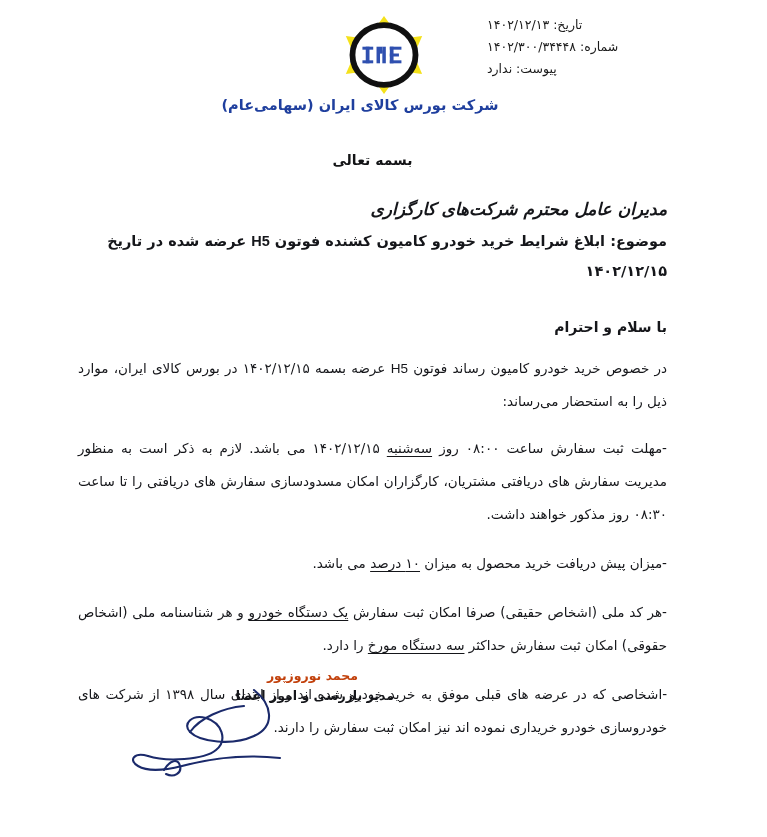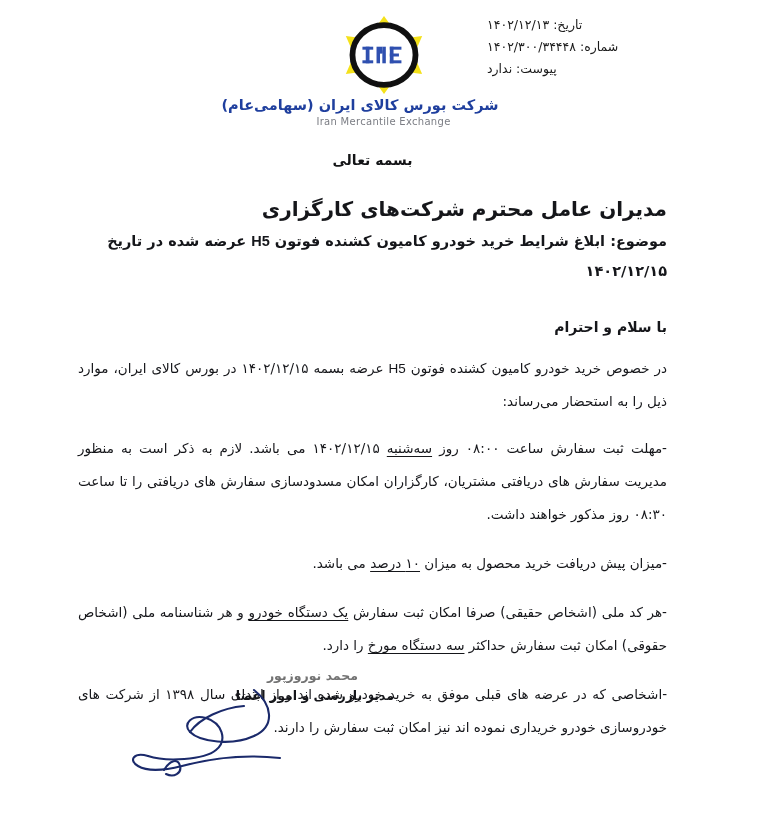--- a/index.html
+++ b/index.html
@@ -92,24 +92,25 @@
 
   .basmala {
     text-align: center;
     font-size: 14px;
     font-weight: bold;
     margin: 16px 0 26px 0;
     color: #131416;
   }
 
   .addressee {
-    font-size: 20px;
+    font-size: 17px;
     font-weight: bold;
     line-height: 30px;
     margin: 0 0 2px 0;
+    font-style: italic;
   }
   .subject {
     font-size: 14.5px;
     font-weight: bold;
     text-align: right;
     line-height: 30px;
     margin: 0 0 4px 0;
   }
   .subject .lat { font-family: "Liberation Sans", sans-serif; }
 
@@ -141,21 +142,21 @@
     width: 300px;
     height: 120px;
     direction: rtl;
   }
   .sig-name {
     position: absolute;
     top: 0;
     right: 38px;
     font-size: 12.5px;
     font-weight: bold;
-    color: #737373;
+    color: #c2410c;
     white-space: nowrap;
   }
   .sig-title {
     position: absolute;
     top: 20px;
     right: 2px;
     font-size: 12.5px;
     font-weight: bold;
     color: #15161a;
     white-space: nowrap;
@@ -216,42 +217,41 @@
             <polygon points="45.2,37 48,37 48,45 45.2,45"></polygon>
             <rect x="45.2" y="41.5" width="3" height="3.6"></rect>
             <rect x="57" y="37" width="4.5" height="20"></rect>
             <rect x="57" y="37" width="14" height="3.6"></rect>
             <rect x="57" y="45.2" width="11" height="3.6"></rect>
             <rect x="57" y="53.4" width="14" height="3.6"></rect>
           </g>
         </svg>
       </div>
       <div class="logo-fa">شرکت بورس کالای ایران (سهامی‌عام)</div>
-      <div class="logo-en">Iran Mercantile Exchange</div>
     </div>
   </div>
 
   <div class="content">
 
     <div class="basmala">بسمه تعالی</div>
 
     <div class="addressee">مدیران عامل محترم شرکت‌های کارگزاری</div>
 
     <div class="subject">
       <span>موضوع:</span>
       <span>ابلاغ شرایط خرید خودرو کامیون کشنده فوتون</span>
       <span class="lat">H5</span>
       <span>عرضه شده در تاریخ</span>
       <span>۱۴۰۲/۱۲/۱۵</span>
     </div>
 
     <div class="greeting">با سلام و احترام</div>
 
     <div class="para tight">
-      <span>در خصوص خرید خودرو کامیون کشنده فوتون</span>
+      <span>در خصوص خرید خودرو کامیون رساند فوتون</span>
       <span class="lat">H5</span>
       <span>عرضه بسمه</span>
       <span>۱۴۰۲/۱۲/۱۵</span>
       <span>در بورس کالای ایران، موارد ذیل را به استحضار می‌رساند:</span>
     </div>
 
     <div class="para">
       <span>-مهلت ثبت سفارش ساعت ۰۸:۰۰ روز</span>
       <span class="u">سه‌شنبه</span>
       <span>۱۴۰۲/۱۲/۱۵ می باشد. لازم به ذکر است به منظور مدیریت سفارش های دریافتی مشتریان، کارگزاران امکان مسدودسازی سفارش های دریافتی را تا ساعت ۰۸:۳۰ روز مذکور خواهند داشت.</span>

